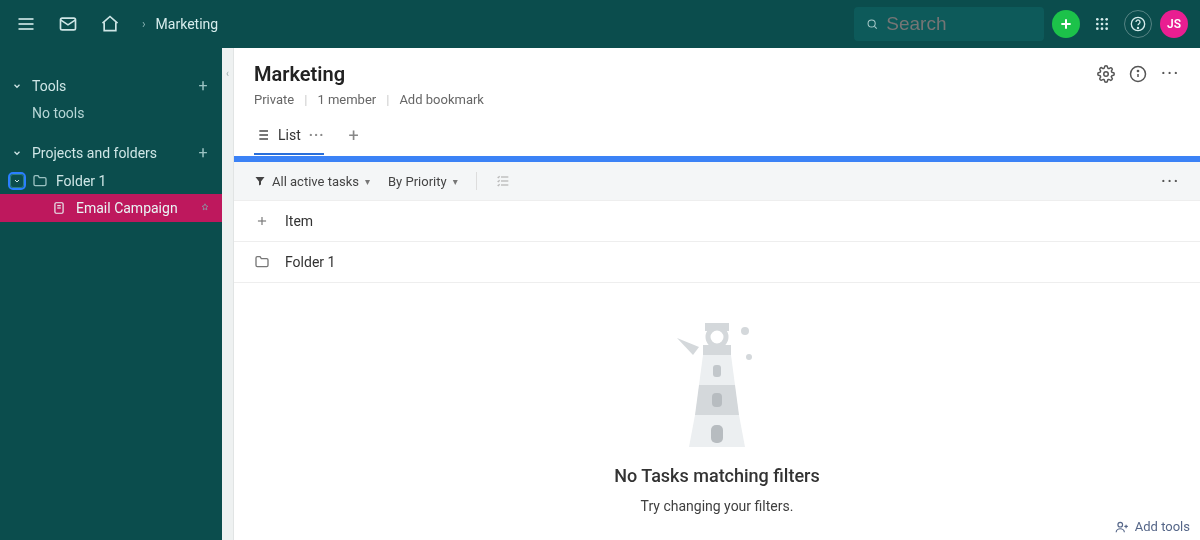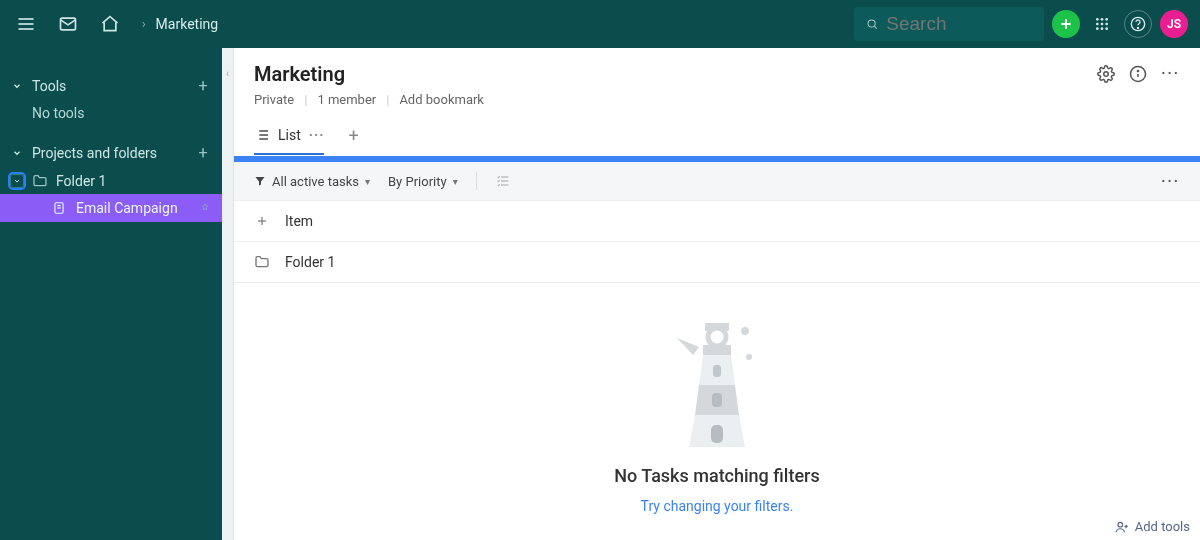--- a/index.html
+++ b/index.html
@@ -27,21 +27,21 @@
   .sidebar { width: 222px; background: #0b4d4d; color: #cfe6e6; padding-top: 22px; font-size: 14px; display:flex; flex-direction:column; }
   .section-header { display:flex; align-items:center; padding: 6px 10px; gap:8px; color:#cfe6e6; }
   .section-header .label { flex:1; }
   .section-header .chev { width:14px; display:flex; justify-content:center; }
   .section-header .plus { color:#9bc2c2; cursor:pointer; width:18px; text-align:center; font-size:16px; }
   .no-tools { padding: 4px 10px 10px 32px; color:#b7d6d6; }
   .tree-item { display:flex; align-items:center; gap:8px; padding: 5px 10px; cursor:pointer; }
   .tree-item .expand { width:14px; height:14px; border:1px solid #2d7f7f; border-radius:3px; display:flex; align-items:center; justify-content:center; font-size:9px; color:#cfe6e6; }
   .tree-item.folder-selected .expand { outline: 2px solid #2a7fff; border-radius:3px; }
   .tree-item .icon { width:16px; color:#9bc2c2; }
-  .tree-child { display:flex; align-items:center; gap:10px; padding: 6px 10px 6px 52px; background: #8b5cf6; color:#eaf5f5; cursor:pointer; }
+  .tree-child { display:flex; align-items:center; gap:10px; padding: 6px 10px 6px 52px; background: #be185d; color:#eaf5f5; cursor:pointer; }
   .tree-child .pin { margin-left:auto; color:#7fb3b3; cursor:pointer; }
 
   
   .collapse-handle { width:12px; background:#eef1f1; border-right:1px solid #e1e4e4; display:flex; align-items:flex-start; justify-content:center; padding-top:20px; cursor:pointer; color:#9aa; font-size:10px; }
 
   
   .main { flex:1; display:flex; flex-direction:column; min-width:0; position:relative; }
   .page-head { padding: 14px 20px 8px 20px; display:flex; flex-direction:column; gap:6px; }
   .page-head .row1 { display:flex; align-items:center; }
   .page-title { font-size: 20px; font-weight:600; color:#222; }
@@ -65,21 +65,21 @@
   .filter-bar .more { margin-left:auto; color:#555; letter-spacing:2px; cursor:pointer; font-weight:bold; }
 
   
   .row { display:flex; align-items:center; gap:15px; padding: 12px 20px; border-bottom:1px solid #eee; color:#333; cursor:pointer; }
   .row .plus, .row .folder-icon { color:#777; width:16px; display:flex; justify-content:center; }
 
   
   .empty { flex:1; display:flex; flex-direction:column; align-items:center; justify-content:flex-start; padding-top:30px; gap:12px; color:#333; }
   .empty svg { width:120px; height:140px; }
   .empty-title { font-size:18px; font-weight:500; }
-  .empty-sub { color:#3b82f6; font-size:14px; }
+  .empty-sub { color:#404040; font-size:14px; }
 
   
   .add-users { position:fixed; right:10px; bottom:6px; color:#568; font-size:13px; display:flex; align-items:center; gap:6px; cursor:pointer; }
 
   svg { display:block; }
 </style>
 </head>
 <body>
 
 <div class="app">

